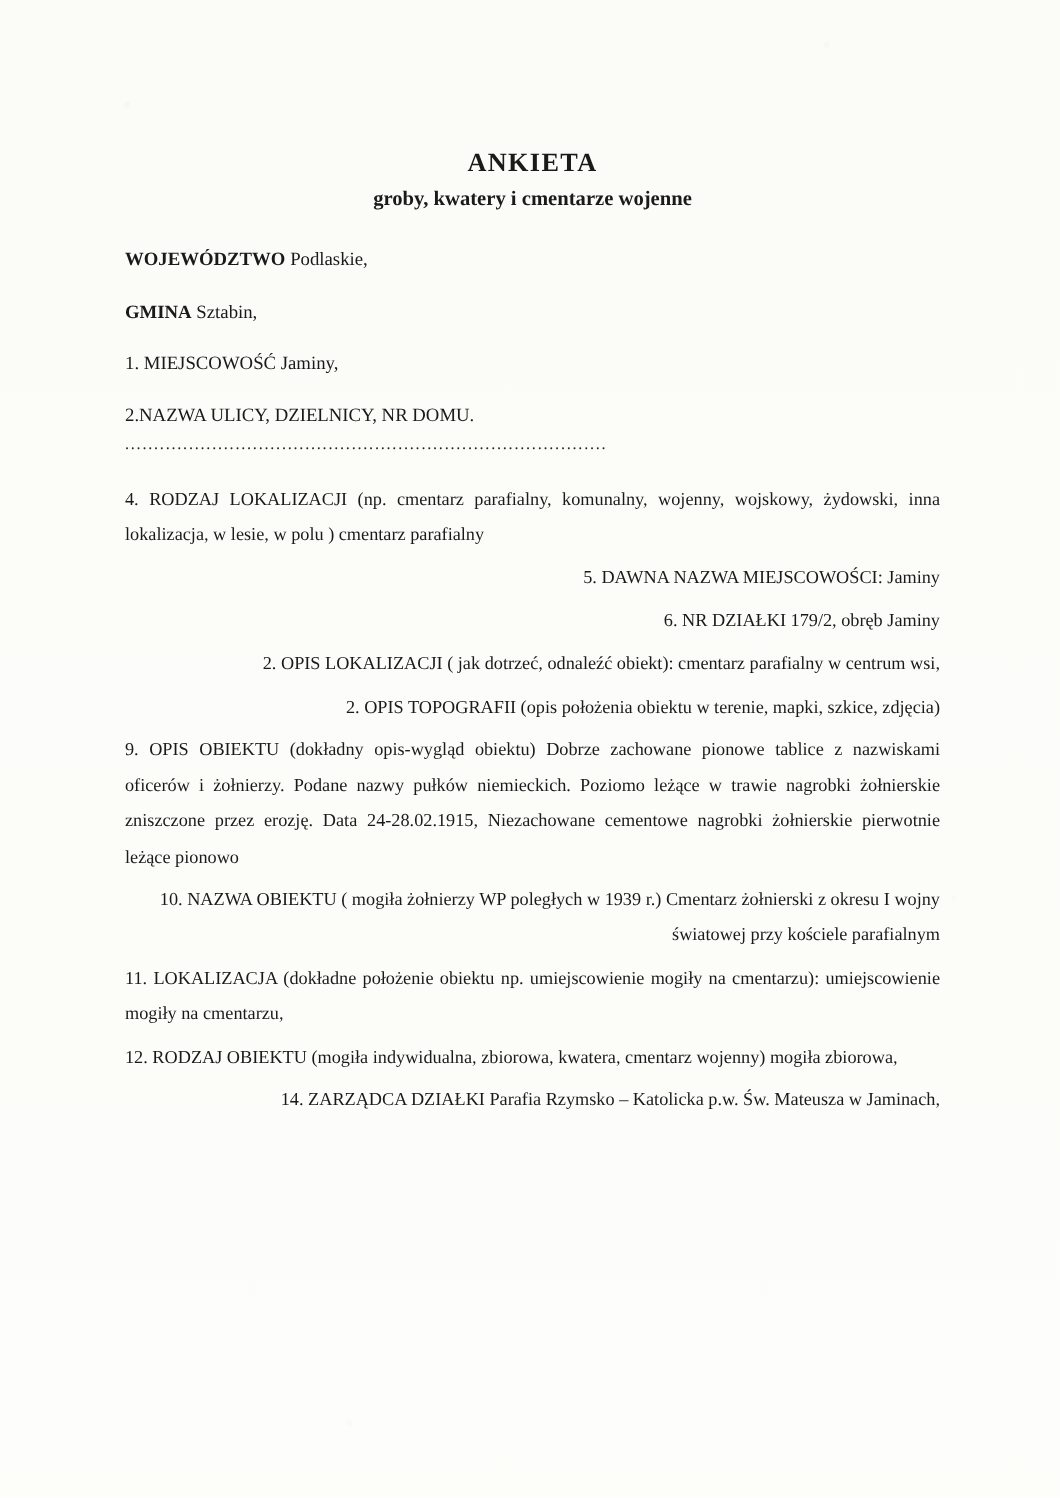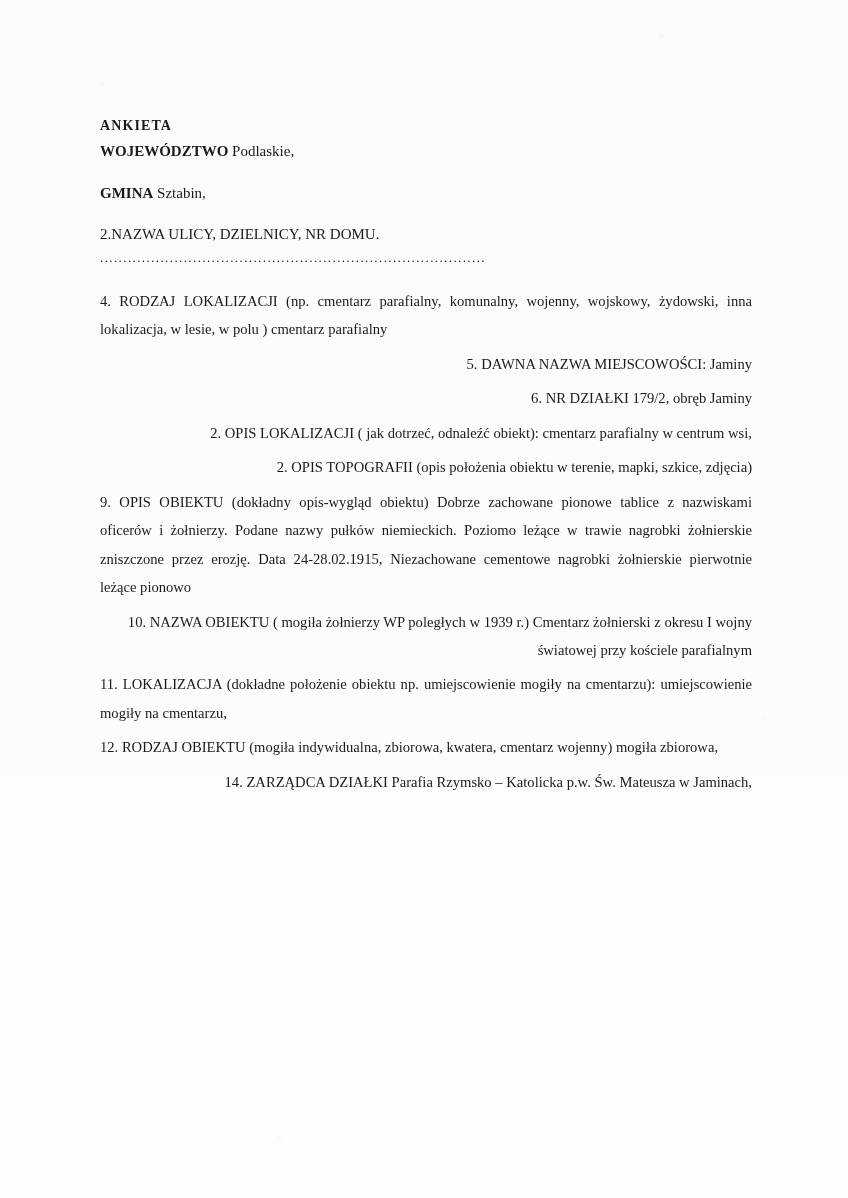--- a/index.html
+++ b/index.html
@@ -32,22 +32,23 @@
       radial-gradient(circle at 90% 60%, rgba(0,0,0,0.010) 0 1.5px, transparent 3px),
       linear-gradient(180deg, rgba(250,250,246,0.7), rgba(253,253,250,0.4));
   }
   .content {
     position: absolute;
     left: 100px;
     top: 118px;
     width: 652px;
   }
   .doc-title {
+    text-align: center;
     font-weight: bold;
-    font-size: 14px;
+    font-size: 21px;
     letter-spacing: 1.1px;
     margin: 0 0 6px 0;
   }
   .doc-subtitle {
     text-align: center;
     font-weight: bold;
     font-size: 16.5px;
     margin: 0 0 28px 0;
   }
   .field-line {
@@ -76,31 +77,33 @@
 </style>
 </head>
 <body>
 
 <div class="page">
   <div class="paper-noise"></div>
 
   <div class="content">
 
     <h1 class="doc-title">ANKIETA</h1>
+    <h2 class="doc-subtitle">groby, kwatery i cmentarze wojenne</h2>
 
     <p class="field-line">
       <span class="lbl">WOJEWÓDZTWO</span>
       <span>Podlaskie,</span>
     </p>
 
     <p class="field-line">
       <span class="lbl">GMINA</span>
       <span>Sztabin,</span>
     </p>
 
+    <p class="field-line">1. MIEJSCOWOŚĆ  Jaminy,</p>
 
     <p class="field-line">
       <span>2.NAZWA ULICY, DZIELNICY, NR DOMU.</span>
       <span class="dots">...................................................................................</span>
     </p>
 
 
     <p class="para">4. RODZAJ LOKALIZACJI (np. cmentarz parafialny, komunalny, wojenny, wojskowy, żydowski, inna lokalizacja, w lesie, w polu ) cmentarz parafialny</p>
 
     <p class="para nojust">5. DAWNA NAZWA  MIEJSCOWOŚCI: Jaminy</p>

